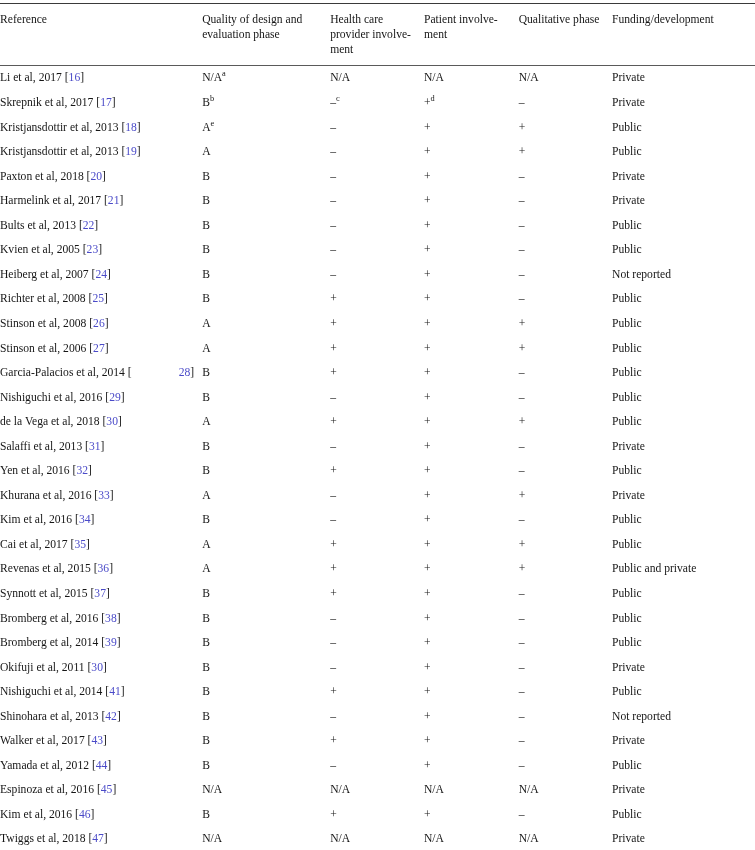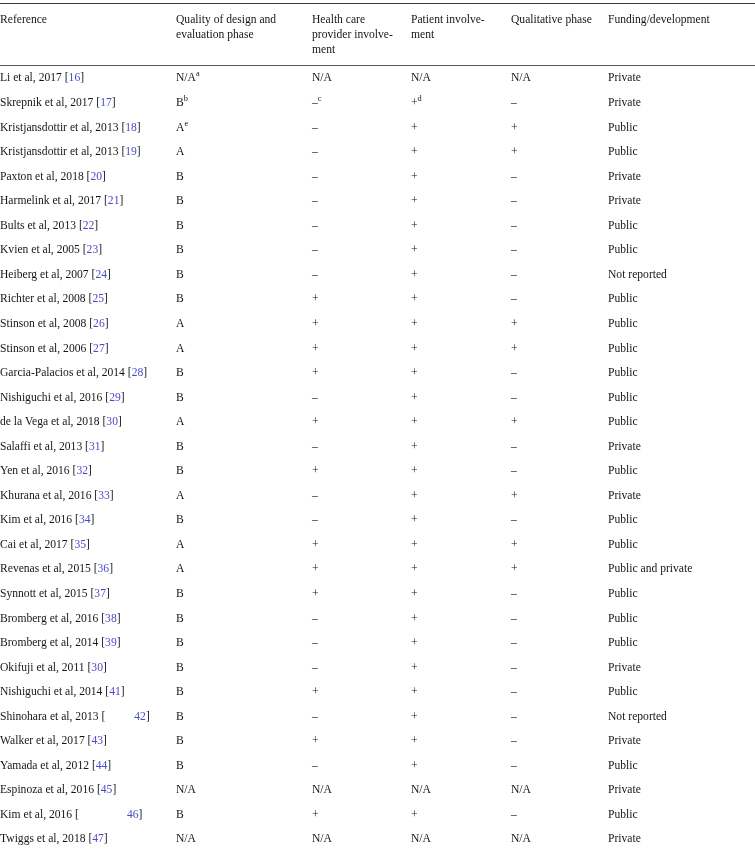--- a/index.html
+++ b/index.html
@@ -200,21 +200,21 @@
         </tr>
         <tr>
           <td><span>Stinson et al, 2006 [</span><span class="refnum" style="color: rgb(74, 74, 200);">27</span><span>]</span></td>
           <td><span class="sym">A</span></td>
           <td><span class="sym">+</span></td>
           <td><span class="sym">+</span></td>
           <td><span class="sym">+</span></td>
           <td><span class="sym">Public</span></td>
         </tr>
         <tr>
-          <td><span>Garcia-Palacios et al, 2014 [</span><span class="refnum" style="color: rgb(74, 74, 200);">28</span><span>]</span></td>
+          <td><span>Garcia-Palacios et al, 2014 [</span><span class="refnum" style="color: rgb(74, 74, 200); margin-left: 47px;">28</span><span>]</span></td>
           <td><span class="sym">B</span></td>
           <td><span class="sym">+</span></td>
           <td><span class="sym">+</span></td>
           <td><span class="sym">–</span></td>
           <td><span class="sym">Public</span></td>
         </tr>
         <tr>
           <td><span>Nishiguchi et al, 2016 [</span><span class="refnum" style="color: rgb(74, 74, 200);">29</span><span>]</span></td>
           <td><span class="sym">B</span></td>
           <td><span class="sym">–</span></td>
@@ -312,21 +312,21 @@
         </tr>
         <tr>
           <td><span>Nishiguchi et al, 2014 [</span><span class="refnum" style="color: rgb(74, 74, 200);">41</span><span>]</span></td>
           <td><span class="sym">B</span></td>
           <td><span class="sym">+</span></td>
           <td><span class="sym">+</span></td>
           <td><span class="sym">–</span></td>
           <td><span class="sym">Public</span></td>
         </tr>
         <tr>
-          <td><span>Shinohara et al, 2013 [</span><span class="refnum" style="color: rgb(74, 74, 200); padding-left: 29px;">42</span><span>]</span></td>
+          <td><span>Shinohara et al, 2013 [</span><span class="refnum" style="color: rgb(74, 74, 200);">42</span><span>]</span></td>
           <td><span class="sym">B</span></td>
           <td><span class="sym">–</span></td>
           <td><span class="sym">+</span></td>
           <td><span class="sym">–</span></td>
           <td><span class="sym">Not reported</span></td>
         </tr>
         <tr>
           <td><span>Walker et al, 2017 [</span><span class="refnum" style="color: rgb(74, 74, 200);">43</span><span>]</span></td>
           <td><span class="sym">B</span></td>
           <td><span class="sym">+</span></td>
@@ -344,21 +344,21 @@
         </tr>
         <tr>
           <td><span>Espinoza et al, 2016 [</span><span class="refnum" style="color: rgb(74, 74, 200);">45</span><span>]</span></td>
           <td><span class="sym">N/A</span></td>
           <td><span class="sym">N/A</span></td>
           <td><span class="sym">N/A</span></td>
           <td><span class="sym">N/A</span></td>
           <td><span class="sym">Private</span></td>
         </tr>
         <tr>
-          <td><span>Kim et al, 2016 [</span><span class="refnum" style="color: rgb(74, 74, 200); margin-left: 48px;">46</span><span>]</span></td>
+          <td><span>Kim et al, 2016 [</span><span class="refnum" style="color: rgb(74, 74, 200);">46</span><span>]</span></td>
           <td><span class="sym">B</span></td>
           <td><span class="sym">+</span></td>
           <td><span class="sym">+</span></td>
           <td><span class="sym">–</span></td>
           <td><span class="sym">Public</span></td>
         </tr>
         <tr>
           <td><span>Twiggs et al, 2018 [</span><span class="refnum" style="color: rgb(74, 74, 200);">47</span><span>]</span></td>
           <td><span class="sym">N/A</span></td>
           <td><span class="sym">N/A</span></td>

